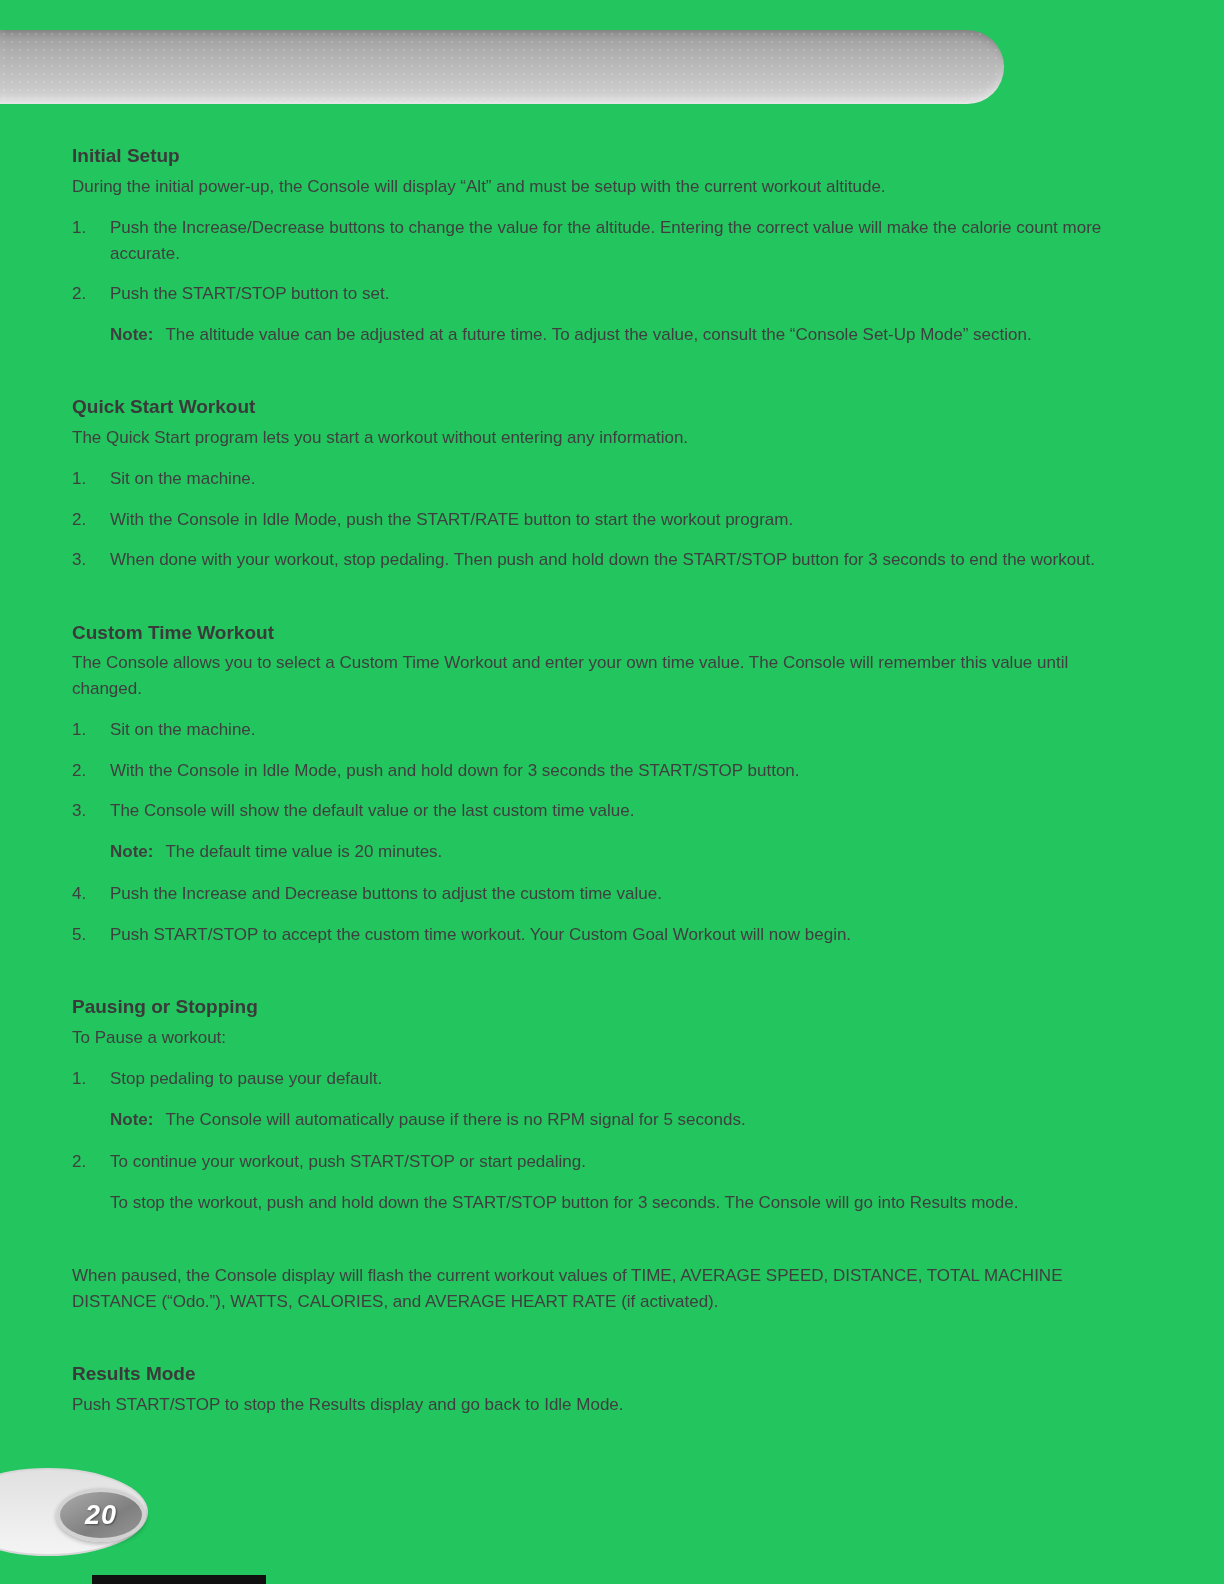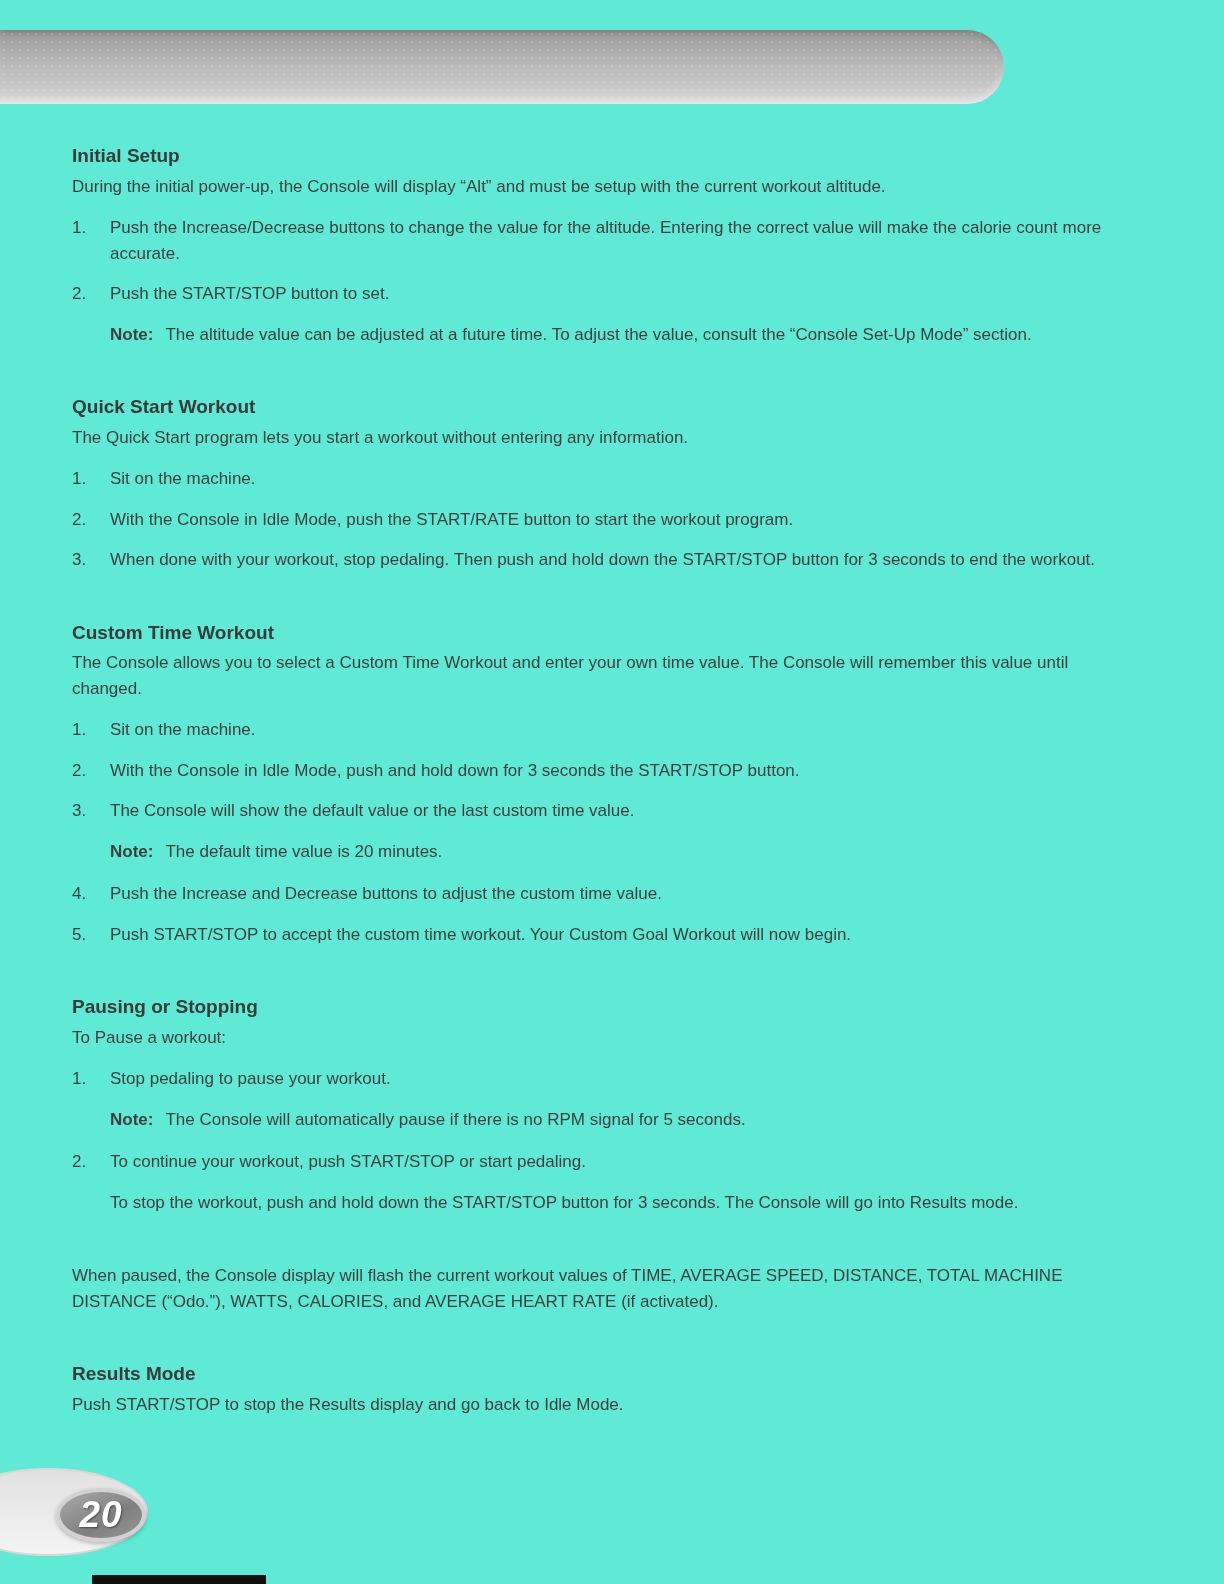--- a/index.html
+++ b/index.html
@@ -1,20 +1,20 @@
 <!DOCTYPE html>
 <html><head>
 <meta charset="utf-8">
 <style>
   html, body { margin: 0; padding: 0; background: #ffffff; }
   .page {
     position: relative;
     width: 1224px;
     height: 1584px;
-    background: #5eead4;
+    background: #22c55e;
     font-family: "Liberation Sans", sans-serif;
     color: #3f3f3f;
     overflow: hidden;
   }
   
   .header-bar {
     position: absolute;
     top: 30px;
     left: 0;
     width: 1004px;
@@ -76,21 +76,21 @@
     border: 4px solid #d2d2d2;
     display: flex;
     align-items: center;
     justify-content: center;
     box-shadow: 0 2px 4px rgba(0,0,0,0.25);
   }
   .page-badge .badge-text {
     color: #ffffff;
     font-weight: bold;
     font-style: italic;
-    font-size: 37px;
+    font-size: 27px;
     letter-spacing: 1px;
     text-shadow: 1px 1px 2px rgba(0,0,0,0.45);
   }
   .black-bar {
     position: absolute;
     left: 92px;
     bottom: 0;
     width: 174px;
     height: 9px;
     background: #101010;
@@ -164,21 +164,21 @@
         <span class="num">5.</span>
         <span class="itext">Push START/STOP to accept the custom time workout. Your Custom Goal Workout will now begin.</span>
       </div>
     </section>
 
     <section class="section">
       <h2>Pausing or Stopping</h2>
       <p class="para">To Pause a workout:</p>
       <div class="item">
         <span class="num">1.</span>
-        <span class="itext">Stop pedaling to pause your workout.</span>
+        <span class="itext">Stop pedaling to pause your default.</span>
       </div>
       <div class="note">
         <b class="note-label">Note:</b><span>The Console will automatically pause if there is no RPM signal for 5 seconds.</span>
       </div>
       <div class="item">
         <span class="num">2.</span>
         <span class="itext">To continue your workout, push START/STOP or start pedaling.</span>
       </div>
       <p class="cont">To stop the workout, push and hold down the START/STOP button for 3 seconds. The Console will go into Results mode.</p>
       <p class="outro">When paused, the Console display will flash the current workout values of TIME, AVERAGE SPEED, DISTANCE, TOTAL MACHINE DISTANCE (“Odo.”), WATTS, CALORIES, and AVERAGE HEART RATE (if activated).</p>

